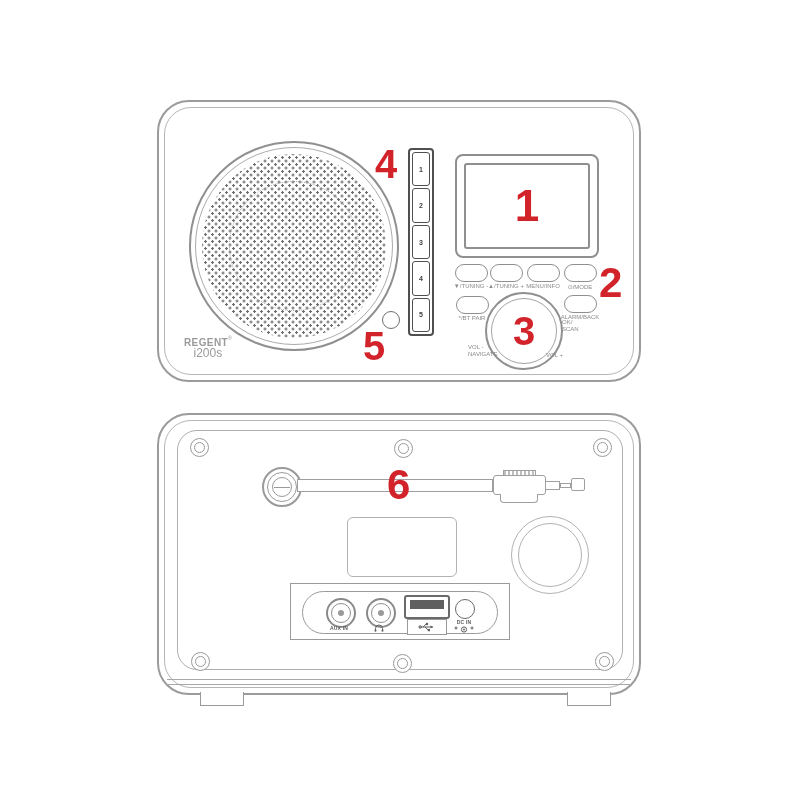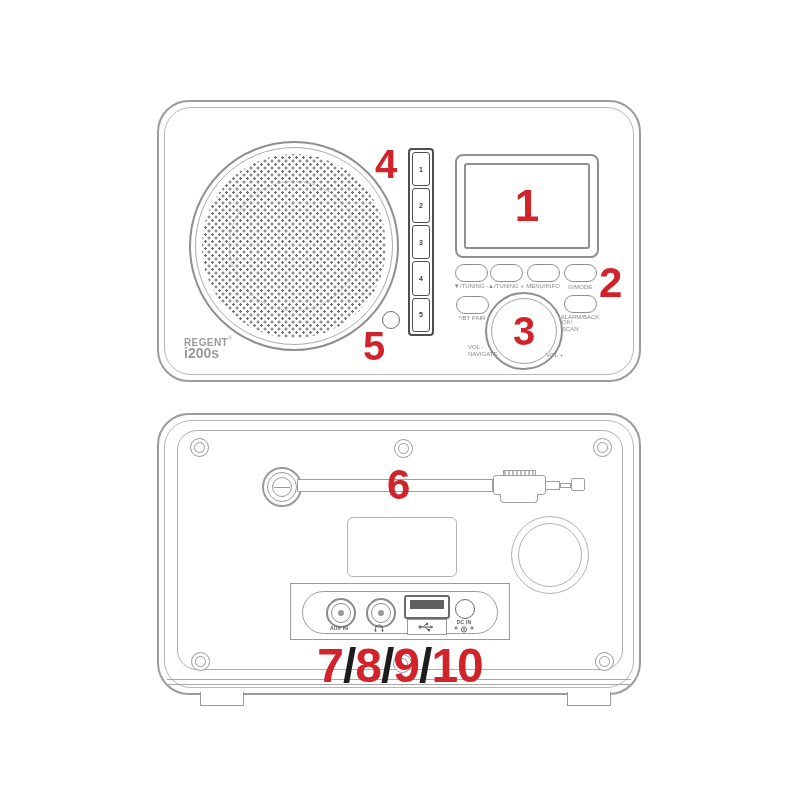--- a/index.html
+++ b/index.html
@@ -15,21 +15,21 @@
   .grille{position:absolute;inset:11px;border-radius:50%;
     background-image:
       radial-gradient(circle,#6d6d6d 1.05px,rgba(0,0,0,0) 1.45px),
       radial-gradient(circle,#6d6d6d 1.05px,rgba(0,0,0,0) 1.45px);
     background-size:7px 7px;background-position:0 0,3.5px 3.5px;}
   .grille-ring{position:absolute;inset:38px;border:1px dotted #9a9a9a;border-radius:50%;}
   
   .logo{position:absolute;color:#9a9a9a;line-height:10px;}
   .logo .brand{font-size:10px;font-weight:700;letter-spacing:.4px;}
   .logo sup{font-size:5px;}
-  .logo .model{font-size:14px;font-weight:700;}
+  .logo .model{font-size:12px;font-weight:400;text-align:center;}
   
   .preset-strip{position:absolute;border:2px solid #4f4f4f;border-radius:4px;background:#fff;
     display:flex;flex-direction:column;gap:2px;padding:2px;box-sizing:border-box;}
   .preset-btn{flex:1;border:1.5px solid #4f4f4f;border-radius:3px;display:flex;align-items:center;
     justify-content:center;font-size:7px;font-weight:700;color:#3f3f3f;background:#fff;}
   
   .display{position:absolute;border:2px solid #8f8f8f;border-radius:8px;background:#fff;}
   .screen{position:absolute;inset:7px;border:2px solid #8f8f8f;border-radius:3px;
     display:flex;align-items:center;justify-content:center;}
   
@@ -201,23 +201,20 @@
       <svg width="20" height="8" viewBox="0 0 20 8">
         <line x1="0.5" y1="2" x2="3.5" y2="2" stroke="#5c5c5c" stroke-width="1"></line>
         <line x1="2" y1="0.5" x2="2" y2="3.5" stroke="#5c5c5c" stroke-width="1"></line>
         <circle cx="10" cy="3.5" r="2.6" fill="none" stroke="#5c5c5c" stroke-width="1"></circle>
         <circle cx="10" cy="3.5" r="0.9" fill="#5c5c5c"></circle>
         <line x1="16.5" y1="2" x2="19.5" y2="2" stroke="#5c5c5c" stroke-width="1"></line>
         <line x1="18" y1="0.5" x2="18" y2="3.5" stroke="#5c5c5c" stroke-width="1"></line>
       </svg>
     </div>
 
-    <div class="bottom-callouts" style="left:111px;top:227px;width:260px;">
-      <span class="n">7</span><span class="s">/</span><span class="n">8</span><span class="s">/</span><span class="n">9</span><span class="s">/</span><span class="n">10</span>
-    </div>
 
     <div class="seam" style="top:264px;"></div>
     <div class="seam" style="top:269px;"></div>
     <div class="foot" style="left:41px;top:277px;"></div>
     <div class="foot" style="left:408px;top:277px;"></div>
   </div>
 
 </div>
 
 </body></html>

